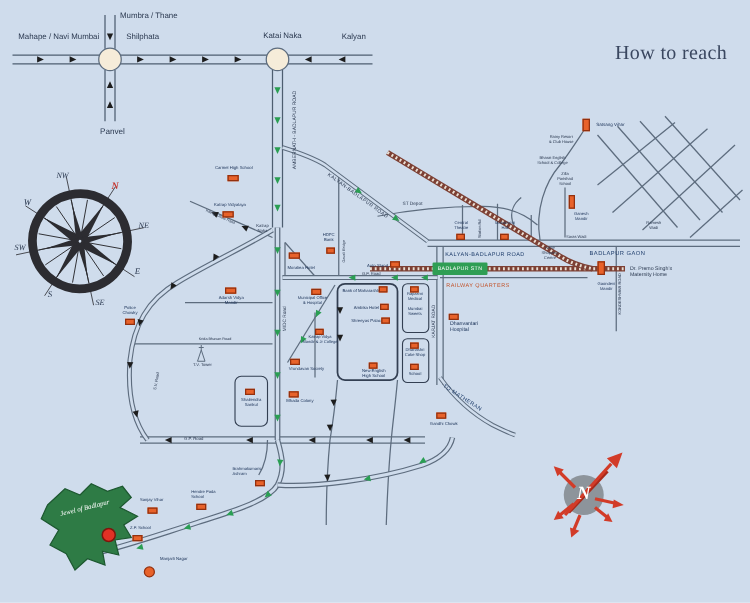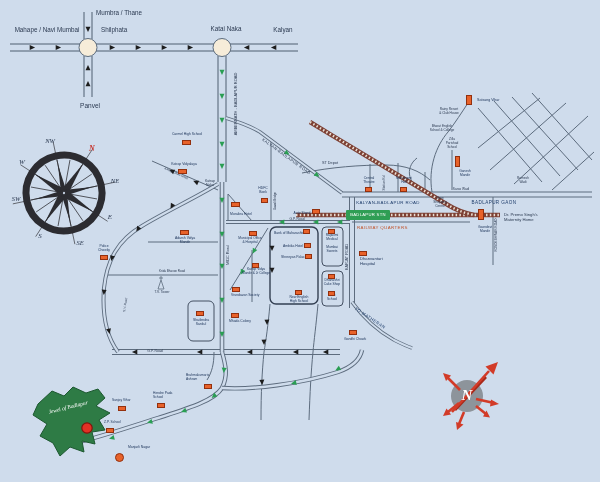--- a/index.html
+++ b/index.html
@@ -363,17 +363,18 @@
       <div class="mlbl" style="left: 153px; top: 396px; font-size: 3.3px; color: rgb(32, 55, 92); transform: translate(0px, -50%); text-align: left;">Hendre Pada
 School</div>
       <div class="poi-m" style="left: 118px; top: 406px; width: 8px; height: 5px;"></div>
       <div class="mlbl" style="left: 112px; top: 401px; font-size: 3.3px; color: rgb(32, 55, 92); transform: translate(0px, -50%); text-align: left;">Sanjay Vihar</div>
       <div class="poi-m" style="left: 106px; top: 428px; width: 8px; height: 5px;"></div>
       <div class="mlbl" style="left: 104px; top: 423px; font-size: 3.3px; color: rgb(32, 55, 92); transform: translate(0px, -50%); text-align: left;">Z.P. School</div>
       <div class="poi-m" style="left: 115px; top: 453px; width: 9px; height: 9px; border-radius: 50%;"></div>
       <div class="mlbl" style="left: 128px; top: 447px; font-size: 3.4px; color: rgb(32, 55, 92); transform: translate(0px, -50%); text-align: left;">Manjarli Nagar</div>
     </div>
 
+<div class="title">How to reach</div>
 <div class="stn">BADLAPUR STN</div>
 <div class="site-name">Jewel of Badlapur</div>
 <div class="north-n">N</div>
 
 </div>
 
 </body></html>

